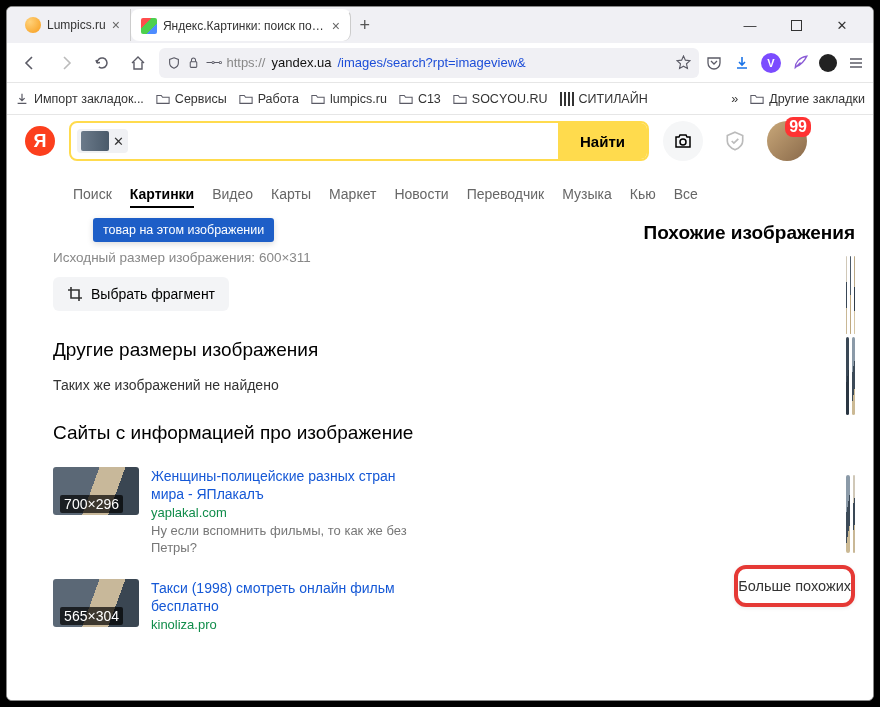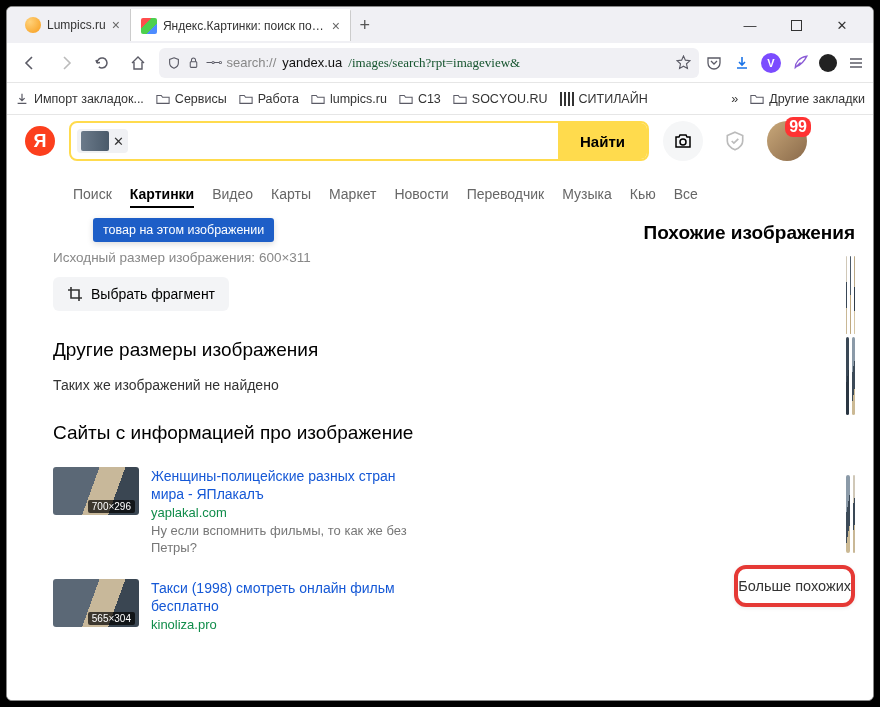--- a/index.html
+++ b/index.html
@@ -2,38 +2,38 @@
 <html><head>
 <meta charset="utf-8">
 <style>
   * { box-sizing: border-box; margin: 0; padding: 0; font-family: Arial, sans-serif; }
   body { width: 880px; height: 707px; background: #000; overflow: hidden; }
   .window { position: absolute; top: 6px; left: 6px; width: 868px; height: 695px; background: #fff; border: 1px solid #888; border-radius: 6px; overflow: hidden; display: flex; flex-direction: column; }
   
   
   .tab-strip { height: 36px; background: #f0f0f4; display: flex; align-items: center; padding: 0 8px; }
   .tab { display: flex; align-items: center; height: 32px; padding: 0 10px; border-right: 1px solid #ccc; max-width: 220px; font-size: 12px; color: #333; gap: 6px; position: relative; }
-  .tab.active { background: #fff; border-top: 2px solid transparent; }
+  .tab.active { background: #fff; border-top: 2px solid transparent; border-radius: 8px; }
   .tab .fav { width: 16px; height: 16px; border-radius: 50%; }
   .tab .fav.orange { background: radial-gradient(circle at 30% 30%, #ffd27a, #f79c1b); }
   .tab .fav.yimg { background: linear-gradient(135deg,#ff4d4d 0 33%,#4dd04d 33% 66%,#4d8cff 66%); border-radius: 2px; }
   .tab .close { color: #666; font-size: 14px; cursor: pointer; }
   .tab .title { white-space: nowrap; overflow: hidden; text-overflow: ellipsis; flex: 1; }
   .newtab { width: 28px; height: 28px; display: flex; align-items: center; justify-content: center; color: #555; font-size: 18px; cursor: pointer; }
   .win-controls { margin-left: auto; display: flex; gap: 0; }
   .win-btn { width: 46px; height: 32px; display: flex; align-items: center; justify-content: center; color: #333; font-size: 13px; }
   
   
   .url-bar { height: 40px; display: flex; align-items: center; padding: 0 8px; gap: 6px; border-bottom: 1px solid #e6e6e6; }
   .nav-btn { width: 30px; height: 30px; display: flex; align-items: center; justify-content: center; color: #5b5b66; border-radius: 4px; cursor: pointer; }
   .nav-btn.dis { color: #bbb; }
   .url-field { flex: 1; height: 30px; background: #f0f0f4; border-radius: 6px; display: flex; align-items: center; padding: 0 8px; font-size: 13px; color: #5b5b66; gap: 6px; }
   .url-field .proto { color: #888; }
   .url-field .host { color: #111; }
-  .url-field .path { color: #14532d; white-space: nowrap; overflow: hidden; text-overflow: ellipsis; flex: 1; font-family: Liberation Serif, serif; }
+  .url-field .path { color: #1d4ed8; white-space: nowrap; overflow: hidden; text-overflow: ellipsis; flex: 1; }
   .url-right-icons { display: flex; align-items: center; gap: 10px; }
   .url-right-icons .ic { width: 18px; height: 18px; display: flex; align-items: center; justify-content: center; color: #5b5b66; }
   .ic.vio { width: 20px; height: 20px; border-radius: 50%; background: #7b4cff; color: #fff; font-size: 11px; font-weight: bold; }
   .ic.black { width: 18px; height: 18px; border-radius: 50%; background: #222; }
   
   
   .bookmark-bar { height: 32px; display: flex; align-items: center; padding: 0 8px; gap: 12px; font-size: 12.5px; color: #333; border-bottom: 1px solid #e6e6e6; }
   .bm { display: flex; align-items: flex-start; gap: 5px; cursor: pointer; }
   .bm svg { color: #5b5b66; }
   .bm-spacer { flex: 1; }
@@ -66,21 +66,21 @@
   .col-right { flex: 1; display: flex; flex-direction: column; align-items: flex-end; }
   
   .blue-chip { align-self: flex-start; margin-left: 40px; background: #1d5ec7; color: #fff; font-size: 12.5px; padding: 5px 10px; border-radius: 3px; box-shadow: 0 2px 6px rgba(0,0,0,0.15); }
   .gray-text { color: #888; font-size: 13.5px; }
   .crop-btn { align-self: flex-start; background: #f3f4f6; border-radius: 6px; padding: 9px 14px; font-size: 14px; display: flex; align-items: center; gap: 8px; cursor: pointer; margin-top: 4px; }
   .section-h { font-size: 19px; font-weight: normal; color: #000; margin-top: 20px; }
   .section-sub { font-size: 14px; color: #333; margin-top: 8px; }
   
   .site-item { display: flex; gap: 12px; margin-top: 14px; }
   .site-thumb { width: 86px; height: 48px; background: linear-gradient(110deg,#5b6876 0 45%,#c8b89a 45% 70%, #3a4652 70%); border-radius: 3px; position: relative; flex-shrink: 0; }
-  .site-thumb .dim { position: absolute; bottom: 2px; right: 4px; background: rgba(0,0,0,0.7); color: #fff; font-size: 10px; padding: 1px 4px; border-radius: 2px; text-align: right; }
+  .site-thumb .dim { position: absolute; bottom: 2px; right: 16px; background: rgba(0,0,0,0.7); color: #fff; font-size: 14px; padding: 1px 4px; border-radius: 2px; text-align: right; }
   .site-title { color: #1558d6; font-size: 14px; line-height: 1.3; }
   .site-domain { color: #108c4a; font-size: 13px; margin-top: 2px; }
   .site-desc { color: #777; font-size: 13px; line-height: 1.3; margin-top: 3px; }
   
   .right-h { font-size: 19px; font-weight: bold; margin: 4px 0 12px 4px; }
   .thumbs { display: flex; flex-direction: column; gap: 3px; }
   .thumb-row { display: flex; gap: 3px; height: 78px; }
   .thumb-row .t { flex: 1; background: #556; border-radius: 2px; }
   .t.a { background: linear-gradient(100deg,#d0c8b8 0 35%,#3a4856 35% 65%,#c9b896 65%); }
   .t.b { background: linear-gradient(100deg,#4a5866 0 50%,#bfa87e 50%); }
@@ -143,21 +143,21 @@
     </div>
     <div class="url-field">
       <svg width="14" height="14" viewBox="0 0 16 16">
           <path d="M8 2 L13 4 v4 c0 3 -2.5 5 -5 6 c-2.5 -1 -5 -3 -5 -6 V4 Z" fill="none" stroke="#5b5b66" stroke-width="1.3"></path>
         </svg>
       <svg width="13" height="13" viewBox="0 0 16 16">
           <rect x="4" y="7" width="8" height="7" rx="1" fill="none" stroke="#5b5b66" stroke-width="1.3"></rect>
           <path d="M5.5 7 V5 a2.5 2.5 0 0 1 5 0 v2" fill="none" stroke="#5b5b66" stroke-width="1.3"></path>
         </svg>
       <span style="font-size:11px;letter-spacing:-2px;">⊸⊸</span>
-      <span class="proto">search://</span>
+      <span class="proto">https://</span>
         <span class="host">yandex.ua</span>
         <span class="path">/images/search?rpt=imageview&amp;</span>
       <svg width="15" height="15" viewBox="0 0 16 16">
           <path d="M8 1 l2 4.5 5 .5 -3.8 3.4 1 5 L8 12 3.8 14.4 l1 -5 L1 6 l5 -.5 Z" fill="none" stroke="#5b5b66" stroke-width="1.2"></path>
         </svg>
     </div>
     <div class="url-right-icons">
       <div class="ic">
         <svg width="16" height="16" viewBox="0 0 16 16">
             <path d="M2 3 h12 v5 a6 6 0 0 1 -12 0 Z M5 6 l3 3 l3 -3" fill="none" stroke="#5b5b66" stroke-width="1.3"></path>

